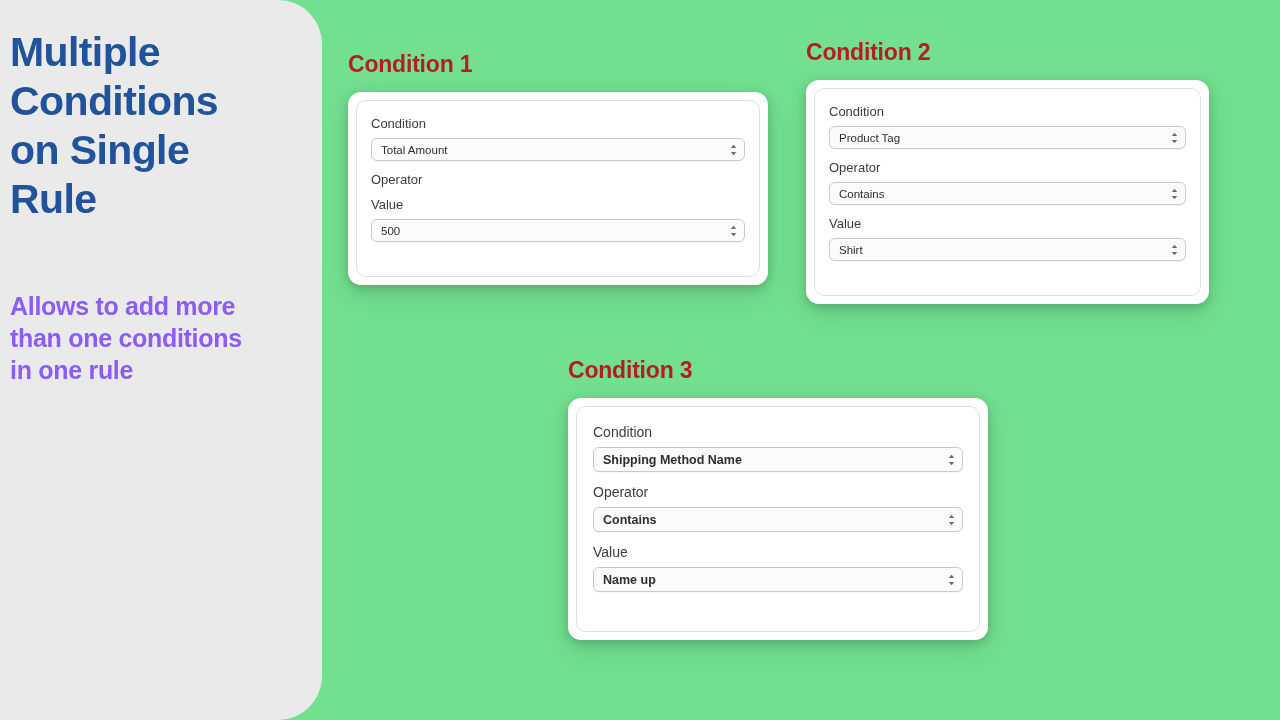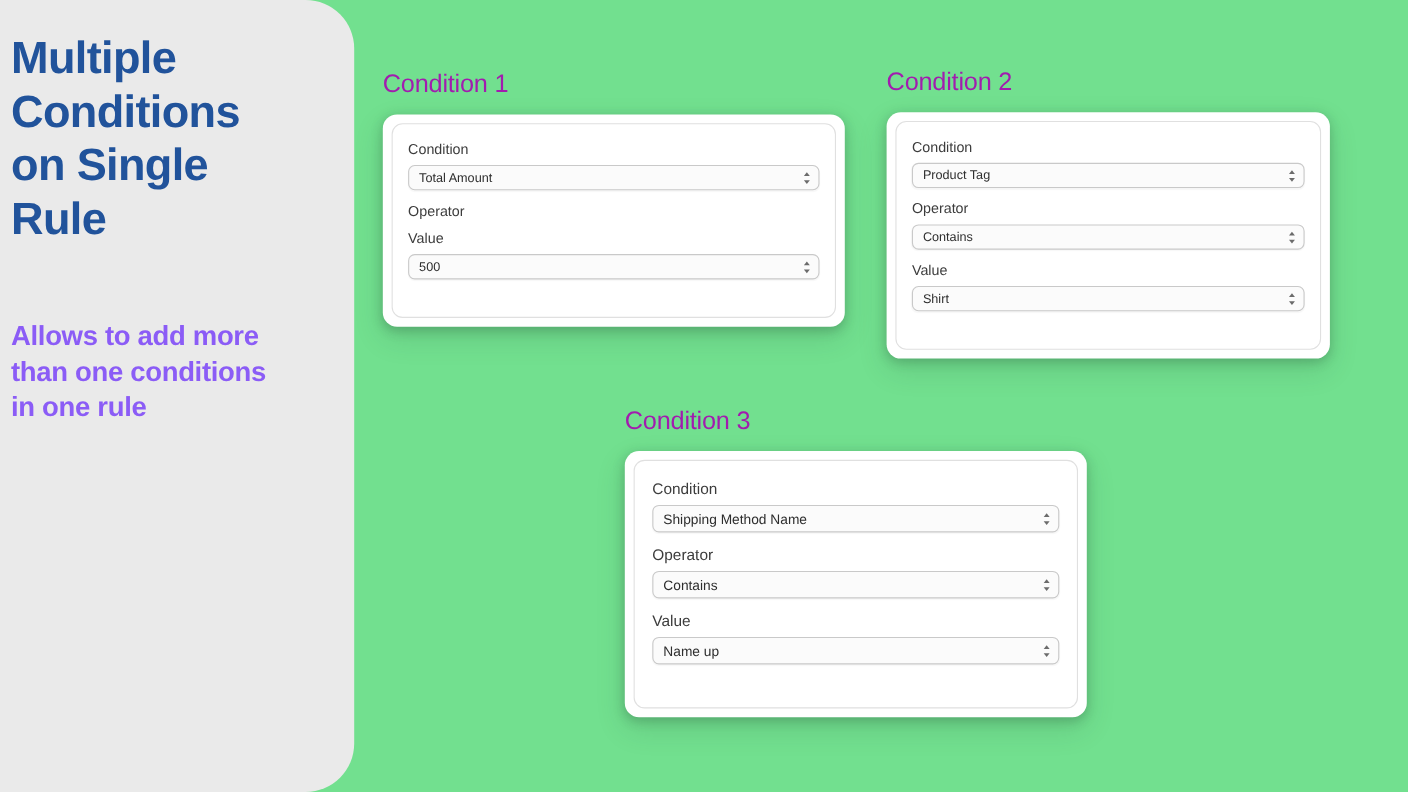--- a/index.html
+++ b/index.html
@@ -55,31 +55,30 @@
     top: 0;
     width: 958px;
     height: 720px;
   }
 
   .condition-block {
     position: absolute;
   }
 
   .block-1 { left: 26px;  top: 50px;  width: 420px; }
-  .block-2 { left: 484px; top: 48px;  width: 403px; }
+  .block-2 { left: 484px; top: 38px;  width: 403px; }
   .block-3 { left: 246px; top: 356px; width: 420px; }
 
   .block-heading {
-    color: #a21caf;
+    color: #b91c1c;
     font-size: 23px;
-    font-weight: normal;
+    font-weight: bold;
     letter-spacing: -0.2px;
     line-height: 28px;
     margin-bottom: 14px;
-    margin-top: 12px;
   }
 
   .block-3 .block-heading { font-size: 23px; }
 
   
   .card-outer {
     background: #FFFFFF;
     border-radius: 13px;
     padding: 8px;
     box-shadow: 0 3px 10px rgba(40, 80, 55, 0.28),
@@ -138,21 +137,21 @@
     justify-content: center;
     pointer-events: none;
   }
 
   .stepper-icon svg { display: block; }
 
   
   .block-3 .card-inner { padding: 14px 16px 30px 16px; }
   .block-3 .field-label { font-size: 14px; line-height: 23px; }
   .block-3 .select-wrap { height: 25px; margin-bottom: 9px; }
-  .block-3 .select-box { height: 25px; font-size: 12.5px; }
+  .block-3 .select-box { height: 25px; font-size: 12.5px; font-weight: bold; }
 </style>
 </head>
 <body>
 
 <div class="left-panel">
   <div class="panel-title">Multiple
 Conditions
 on Single
 Rule</div>
   <div class="panel-subtitle">Allows to add more

